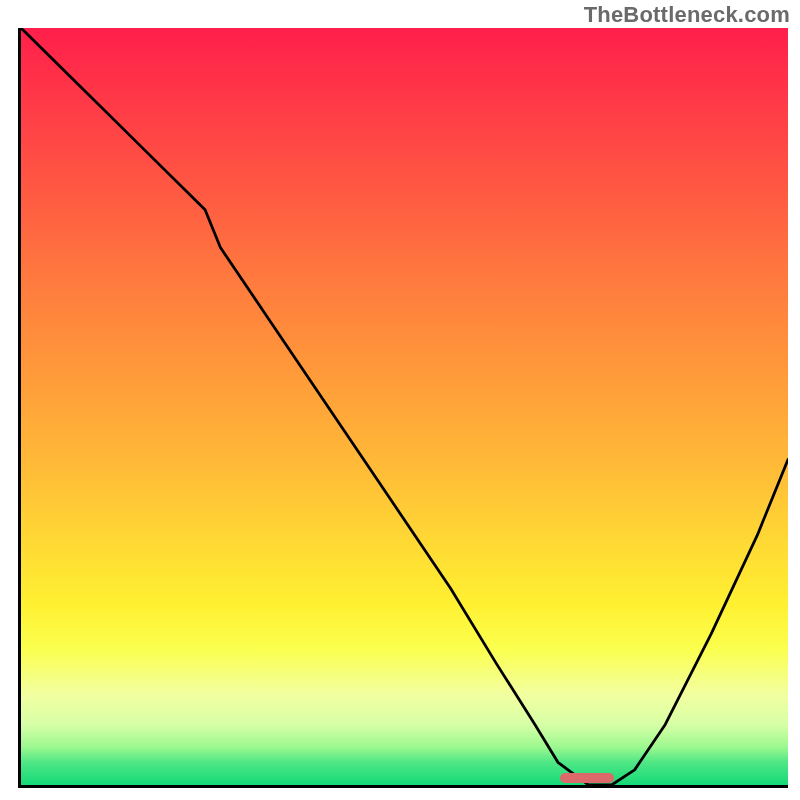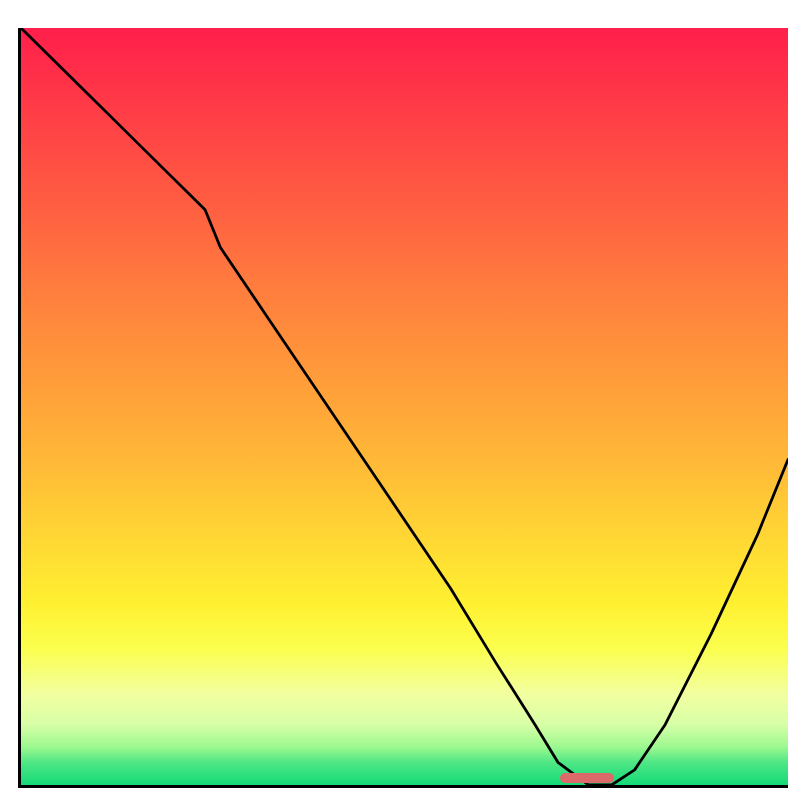--- a/index.html
+++ b/index.html
@@ -69,20 +69,21 @@
     border-radius: 5px;
     background: #dd6a6a;
     bottom: 2px;
   }
 </style>
 </head>
 <body>
 
 <div class="frame">
 
+  <div class="watermark">TheBottleneck.com</div>
 
   <div class="plot">
     <div class="gradient-bg"></div>
 
     <svg class="curve" viewBox="0 0 770 760" preserveAspectRatio="none">
       <path id="curve-path" fill="none" stroke="#000000" stroke-width="2.8" stroke-linejoin="round" stroke-linecap="round" d="M0.0 0.0 L61.6 60.8 L123.2 121.6 L184.8 182.4 L200.2 220.4 L246.4 288.8 L308.0 380.0 L369.6 471.2 L431.2 562.4 L477.4 638.4 L515.9 699.2 L539.0 737.2 L569.8 760.0 L592.9 760.0 L616.0 744.8 L646.8 699.2 L693.0 608.0 L739.2 509.2 L770.0 433.2"></path>
     </svg>
 
     <div class="marker" id="optimal-marker" style="left: 539px; width: 53.9px; background: rgb(221, 106, 106);"></div>
   </div>

